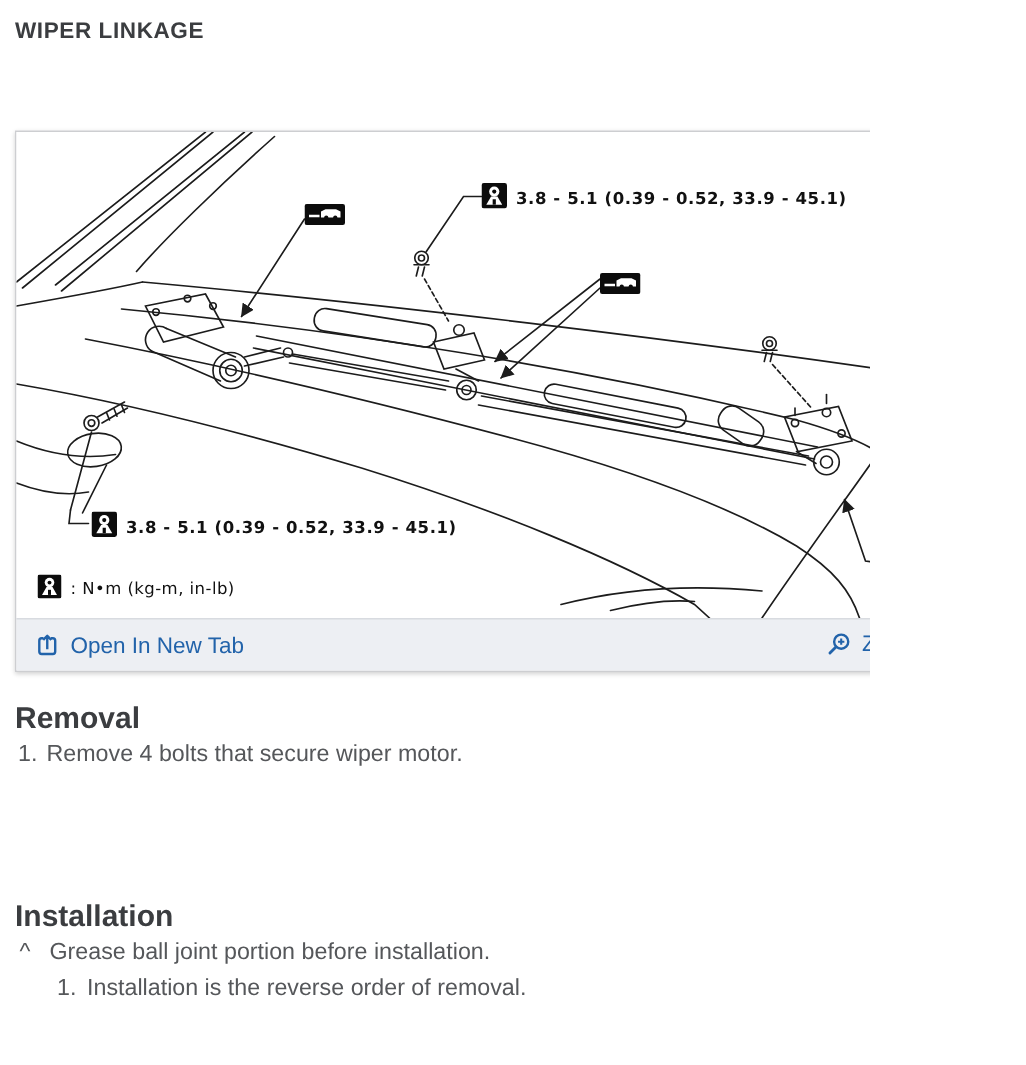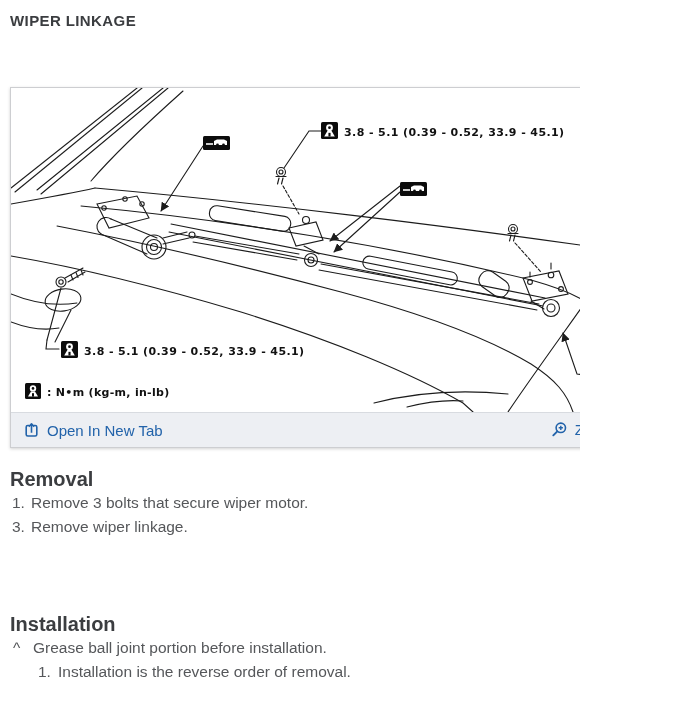--- a/index.html
+++ b/index.html
@@ -13,21 +13,21 @@
   .figure{position:absolute;left:10px;top:87px;width:651px;height:361px;
     border:1px solid #cdced1;background:#fff;box-shadow:0 1px 3px rgba(0,0,0,.18);
     box-sizing:border-box;}
   .draw-area{position:absolute;left:0;top:0;width:649px;height:324px;background:#fff;}
   .draw-area svg.art{position:absolute;left:0;top:0;}
 
   
   .torque-label{position:absolute;display:flex;align-items:flex-end;gap:6px;}
   .torque-label .txt{font-size:11px;font-weight:700;color:#111;letter-spacing:.4px;
     font-family:"DejaVu Sans",sans-serif;white-space:nowrap;}
-  .legend-row .txt{font-weight:700;letter-spacing:.3px;}
+  .legend-row .txt{font-weight:400;letter-spacing:.3px;}
   .ticon{display:block;}
   .callout-box{position:absolute;width:27px;height:14px;}
 
   
   .fig-toolbar{position:absolute;left:0;bottom:0;width:100%;height:35px;
     background:#edeff3;border-top:1px solid #d8dbe0;box-sizing:border-box;
     display:flex;align-items:center;justify-content:space-between;padding:0 12px;}
   .tool-link{display:flex;align-items:flex-start;gap:7px;color:#2263aa;font-size:15px;
     cursor:pointer;}
   .tool-link .lbl{white-space:nowrap;}
@@ -243,23 +243,22 @@
           <path d="M10.8,4.7 V8.9 M8.7,6.8 H12.9" stroke="#2263aa" stroke-width="1.4"></path>
           <path d="M7.3,10.3 L3.3,14.3" stroke="#2263aa" stroke-width="1.9" stroke-linecap="round"></path>
         </svg>
         <span class="lbl">Zoom/Print</span>
       </div>
     </div>
   </div>
 
   <div class="section removal" style="top:467px;">
     <div class="sec-heading">Removal</div>
-    <div class="row num"><span class="mk">1.</span><span>Remove 3 bolts that secure wiper motor.</span></div>
-    <div class="row num"><span class="mk">3.</span><span>Remove wiper linkage.</span></div>
+    <div class="row num"><span class="mk">1.</span><span>Remove 4 bolts that secure wiper motor.</span></div>
   </div>
 
-  <div class="section install" style="top:612px;">
+  <div class="section install" style="top:599px;">
     <div class="sec-heading">Installation</div>
     <div class="row caret"><span class="mk">^</span><span>Grease ball joint portion before installation.</span></div>
     <div class="row num"><span class="mk">1.</span><span>Installation is the reverse order of removal.</span></div>
   </div>
 
 </div>
 
 </body></html>

